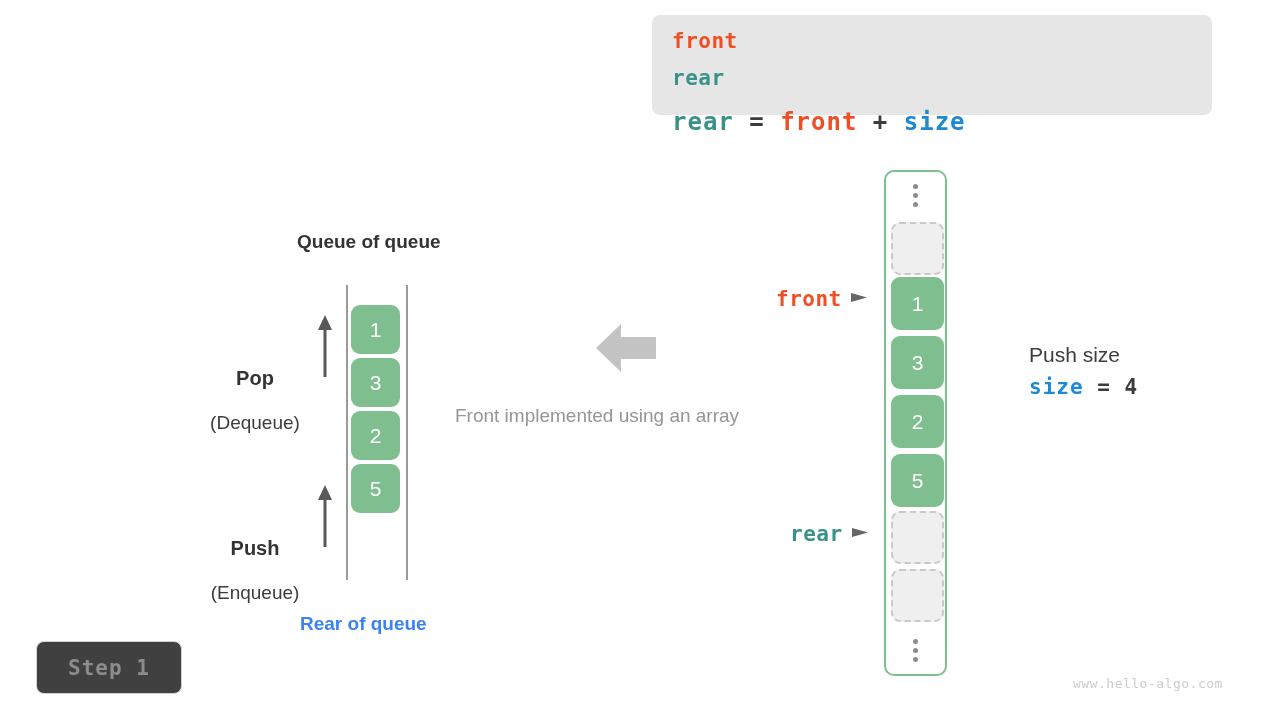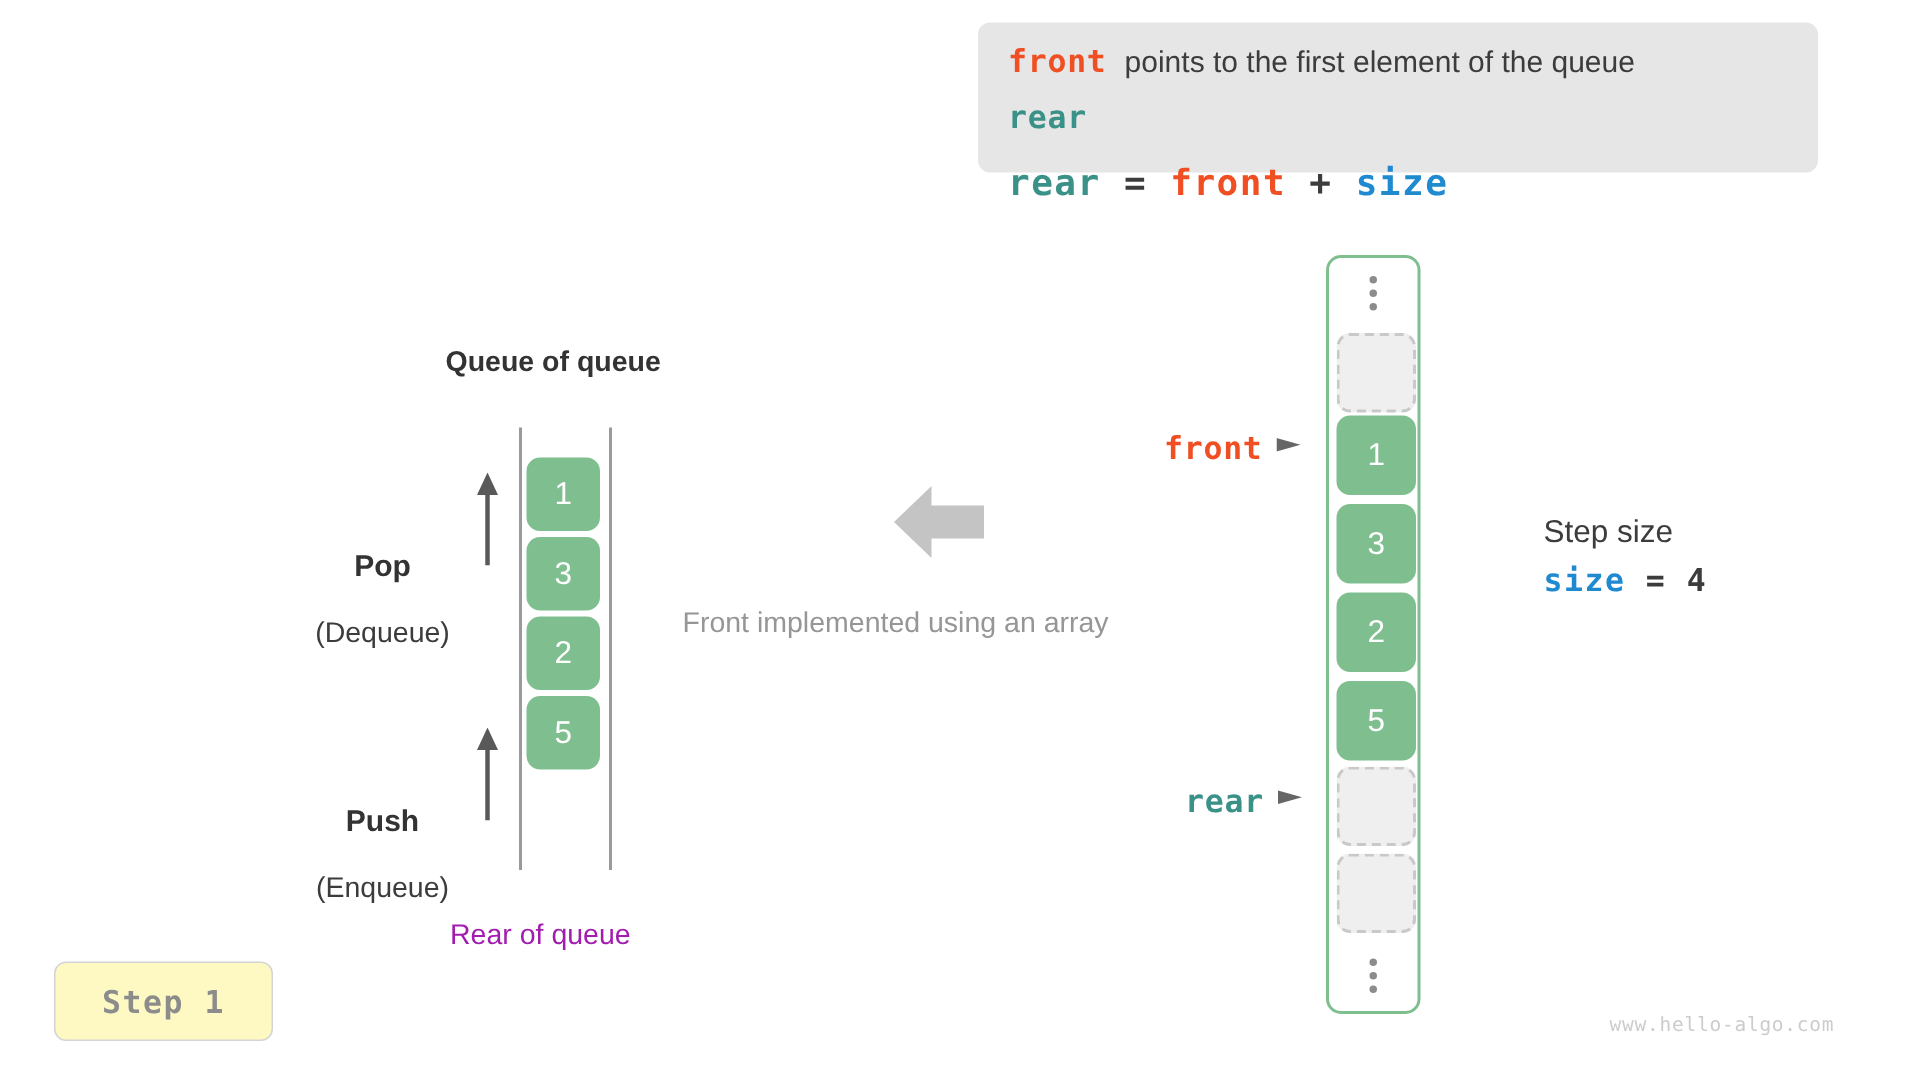--- a/index.html
+++ b/index.html
@@ -79,21 +79,21 @@
     left: 351px;
   }
 
   #label-front-of-queue {
     left: 297px; top: 231px;
     font-size: 19px; font-weight: bold; color: #333333;
     white-space: nowrap;
   }
   #label-rear-of-queue {
     left: 300px; top: 613px;
-    font-size: 19px; font-weight: normal; color: #a21caf;
+    font-size: 19px; font-weight: bold; color: #3b82f6;
     white-space: nowrap;
   }
 
   .op-label { text-align: center; white-space: nowrap; }
   .op-label .op-main { font-size: 20px; font-weight: bold; color: #333333; margin-top: 32px; }
   .op-label .op-sub  { font-size: 19px; color: #3c3c3c; margin-top: 22px; }
   #label-pop  { left: 180px; top: 335px; width: 150px; }
   #label-push { left: 180px; top: 505px; width: 150px; }
 
   .up-arrow { width: 16px; }
@@ -171,42 +171,41 @@
   #size-note { left: 1029px; top: 343px; white-space: nowrap; }
   #size-note .size-title { font-size: 21px; color: #3c3c3c; }
   #size-note .size-expr  { font-size: 21px; margin-top: 8px; letter-spacing: 1px; }
 
   
   #step-badge {
     left: 36px; top: 641px;
     width: 144px; height: 51px;
     border: 1px solid #d4d4d4;
     border-radius: 8px;
-    background: #fef9c3;
+    background: #404040;
     display: flex; align-items: center; justify-content: center;
     font-size: 21px; font-weight: bold; color: #8c8c8c;
     letter-spacing: 1px;
   }
 
   
   #watermark {
     left: 1073px; top: 676px;
     font-size: 13px;
     color: #cccccc;
     letter-spacing: 0.5px;
     white-space: nowrap;
   }
 </style>
 </head>
 <body>
 
 <div class="abs" id="info-box">
   <div class="info-line">
     <span class="mono info-kw kw-front">front</span>
-    <span class="info-text">points to the first element of the queue</span>
   </div>
   <div class="info-line">
     <span class="mono info-kw kw-rear">rear</span>
   </div>
 </div>
 
 <div class="abs mono" id="formula">
   <span class="kw-rear">rear</span>
   <span class="op">=</span>
   <span class="kw-front">front</span>
@@ -288,21 +287,21 @@
 <div class="abs ptr" id="ptr-rear">
   <span class="mono ptr-label kw-rear">rear</span>
   <span class="ptr-arrow">
     <svg width="16" height="13" viewBox="0 0 16 13">
         <polygon points="0,2 16,6.5 0,11" fill="#666666"></polygon>
       </svg>
   </span>
 </div>
 
 <div class="abs" id="size-note">
-  <div class="size-title">Step size</div>
+  <div class="size-title">Push size</div>
   <div class="size-expr mono">
     <span class="kw-size">size</span>
     <span>=</span>
     <span>4</span>
   </div>
 </div>
 
 <div class="abs mono" id="step-badge">Step 1</div>
 
 <div class="abs mono" id="watermark" style="font-weight:normal;">www.hello-algo.com</div>

